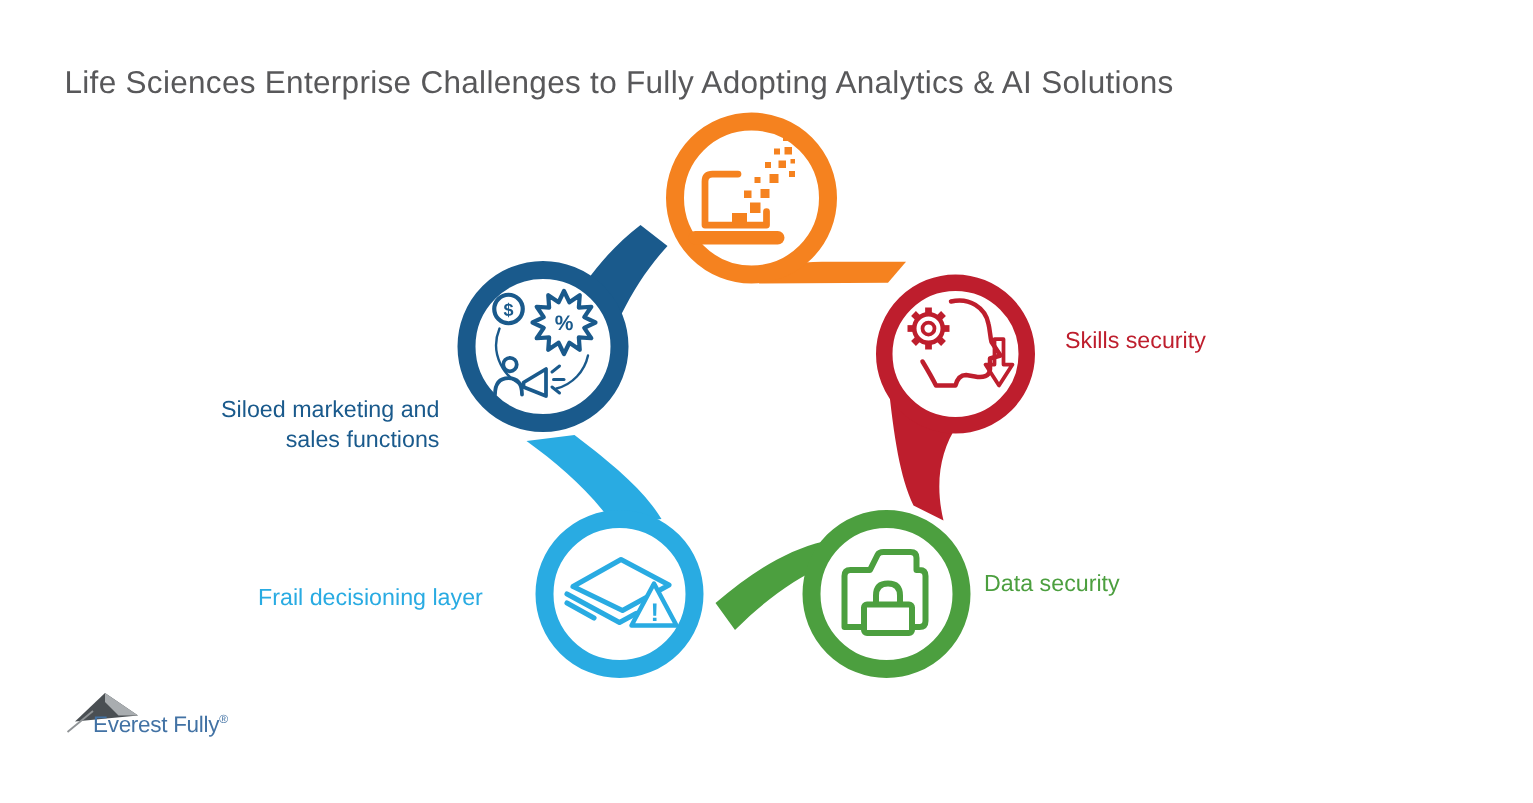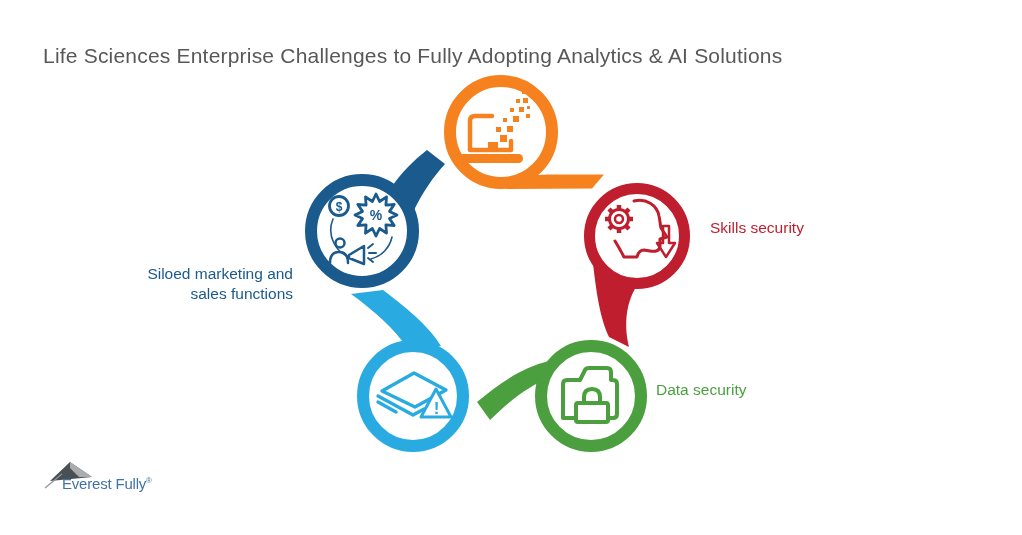--- a/index.html
+++ b/index.html
@@ -125,17 +125,18 @@
 
     <g>
       <polygon points="50,481 70,462 92,477" fill="#4A4F53"></polygon>
       <polygon points="70,462 92,477 79,477 70,468" fill="#A9ADB0"></polygon>
       <line x1="45" y1="488" x2="62" y2="474" stroke="#8F9396" stroke-width="1.2"></line>
     </g>
   </svg>
 
   <div class="lbl l1">Skills security</div>
   <div class="lbl l2">Data security</div>
+  <div class="lbl l3">Frail decisioning layer</div>
   <div class="lbl l4">Siloed marketing and sales functions</div>
 
   <span class="logo-text"><span>Everest Fully</span><sup>®</sup></span>
 
 </div>
 
 </body></html>

